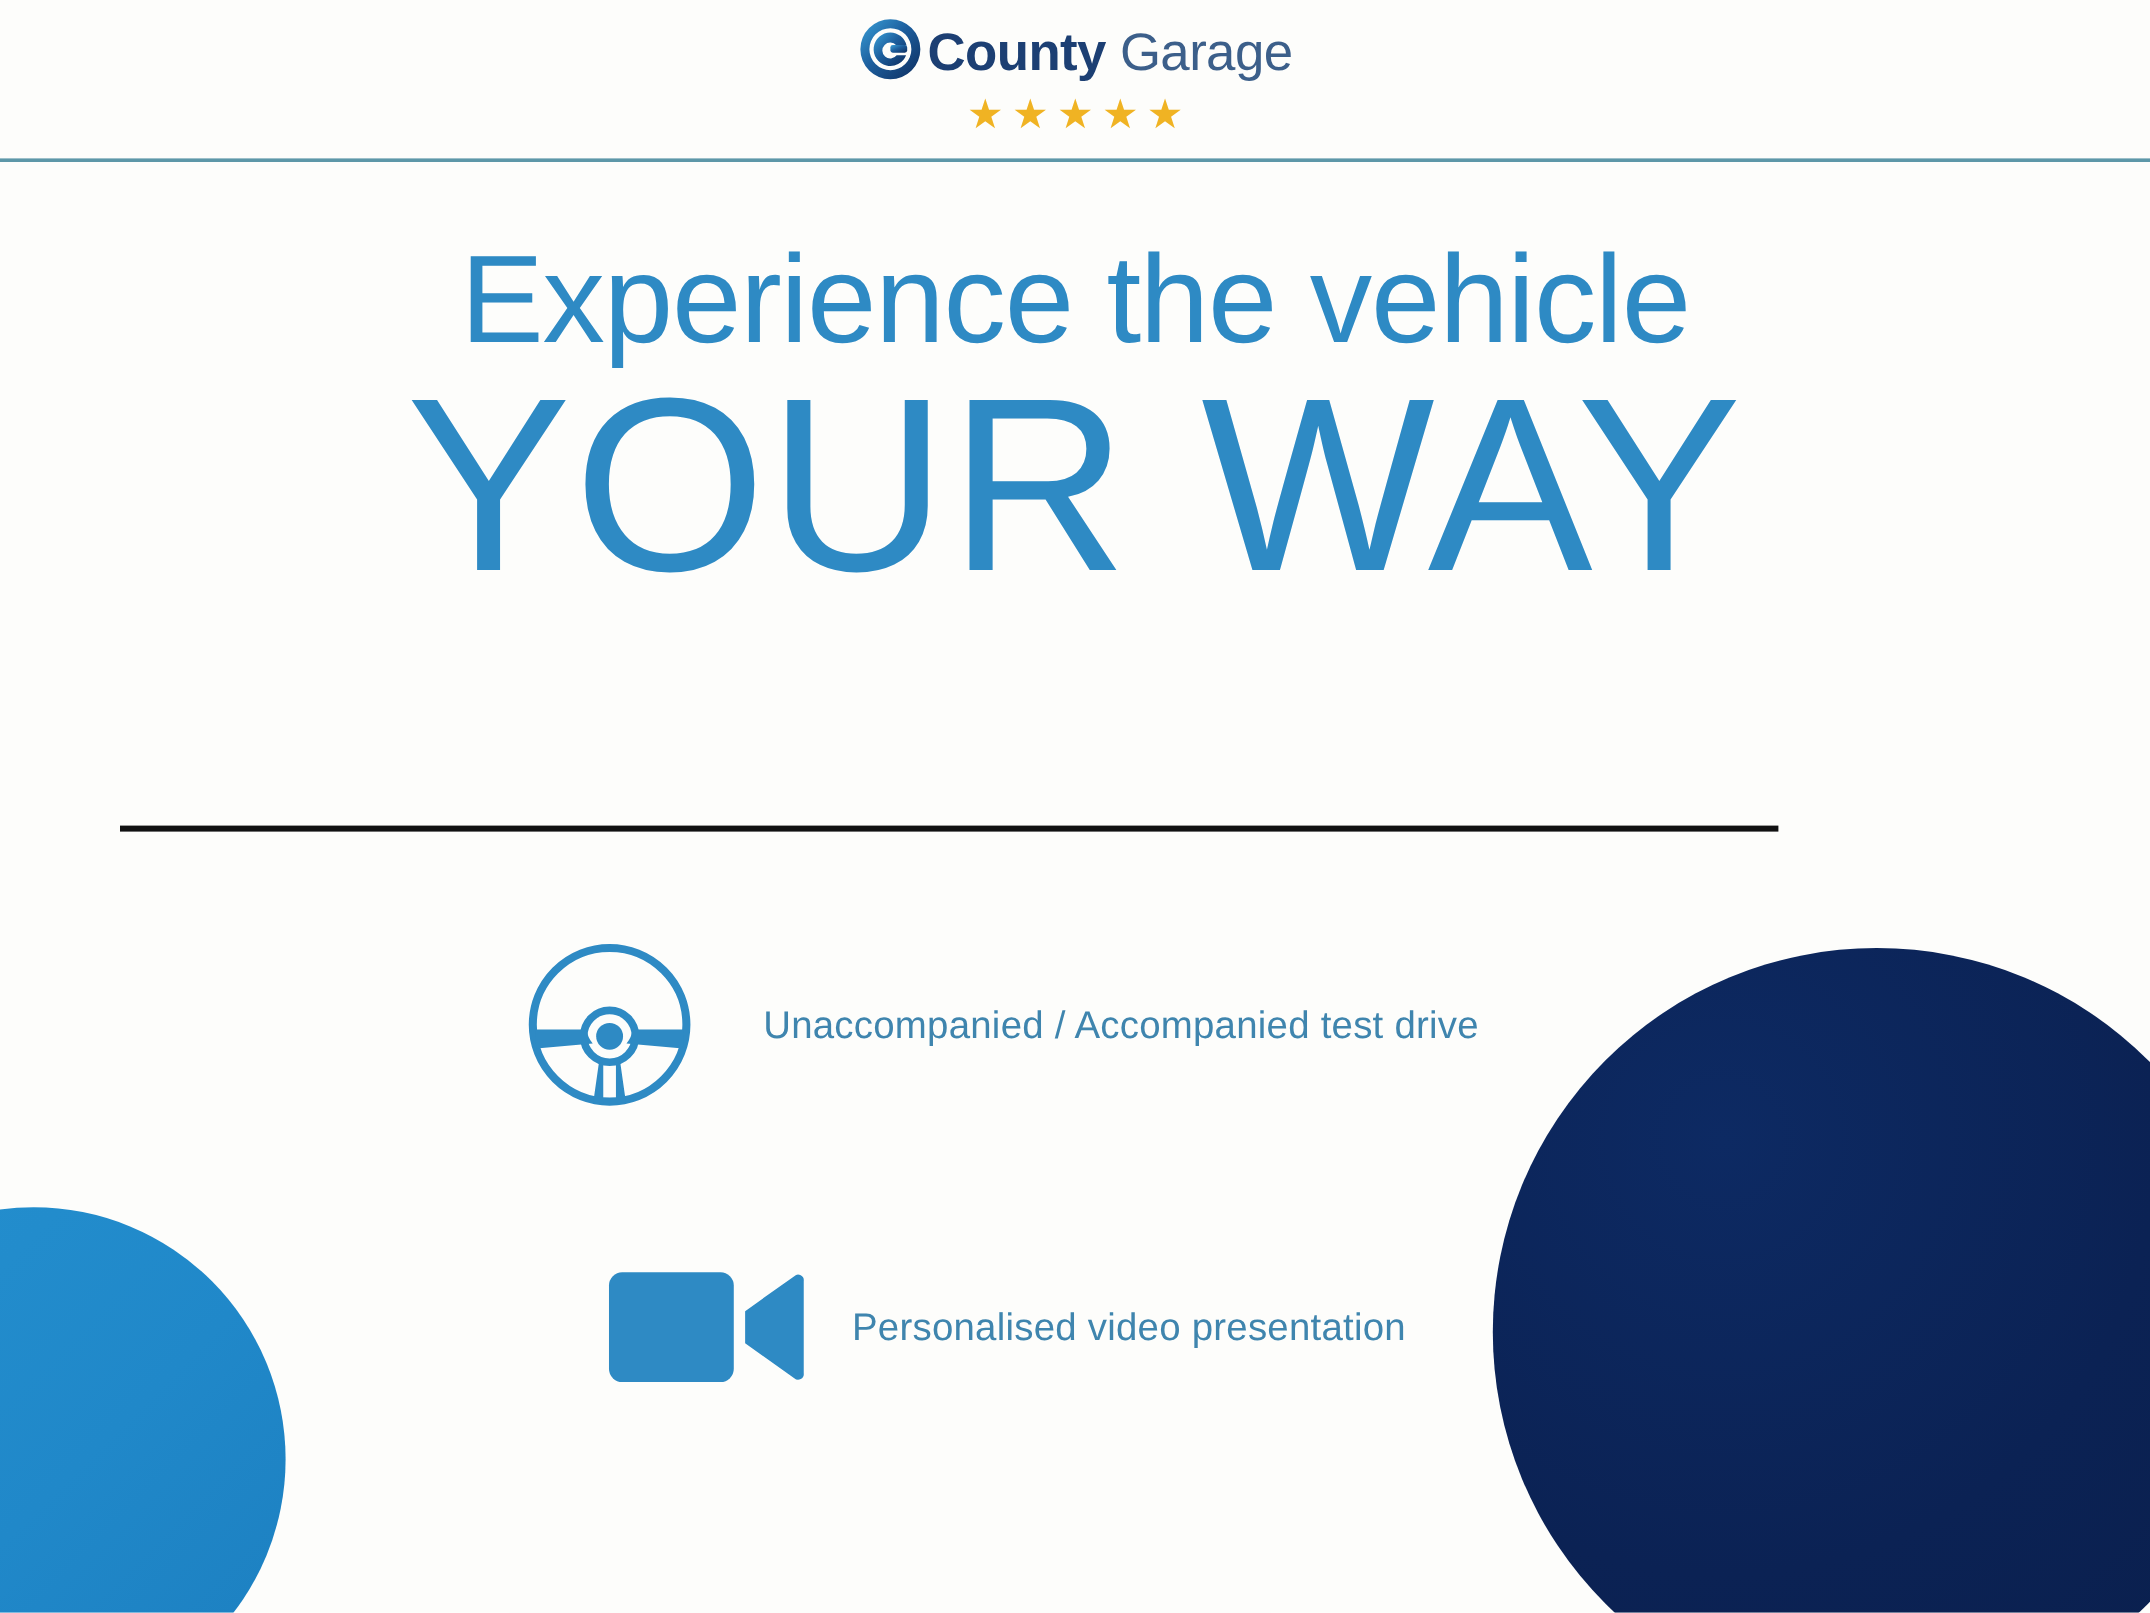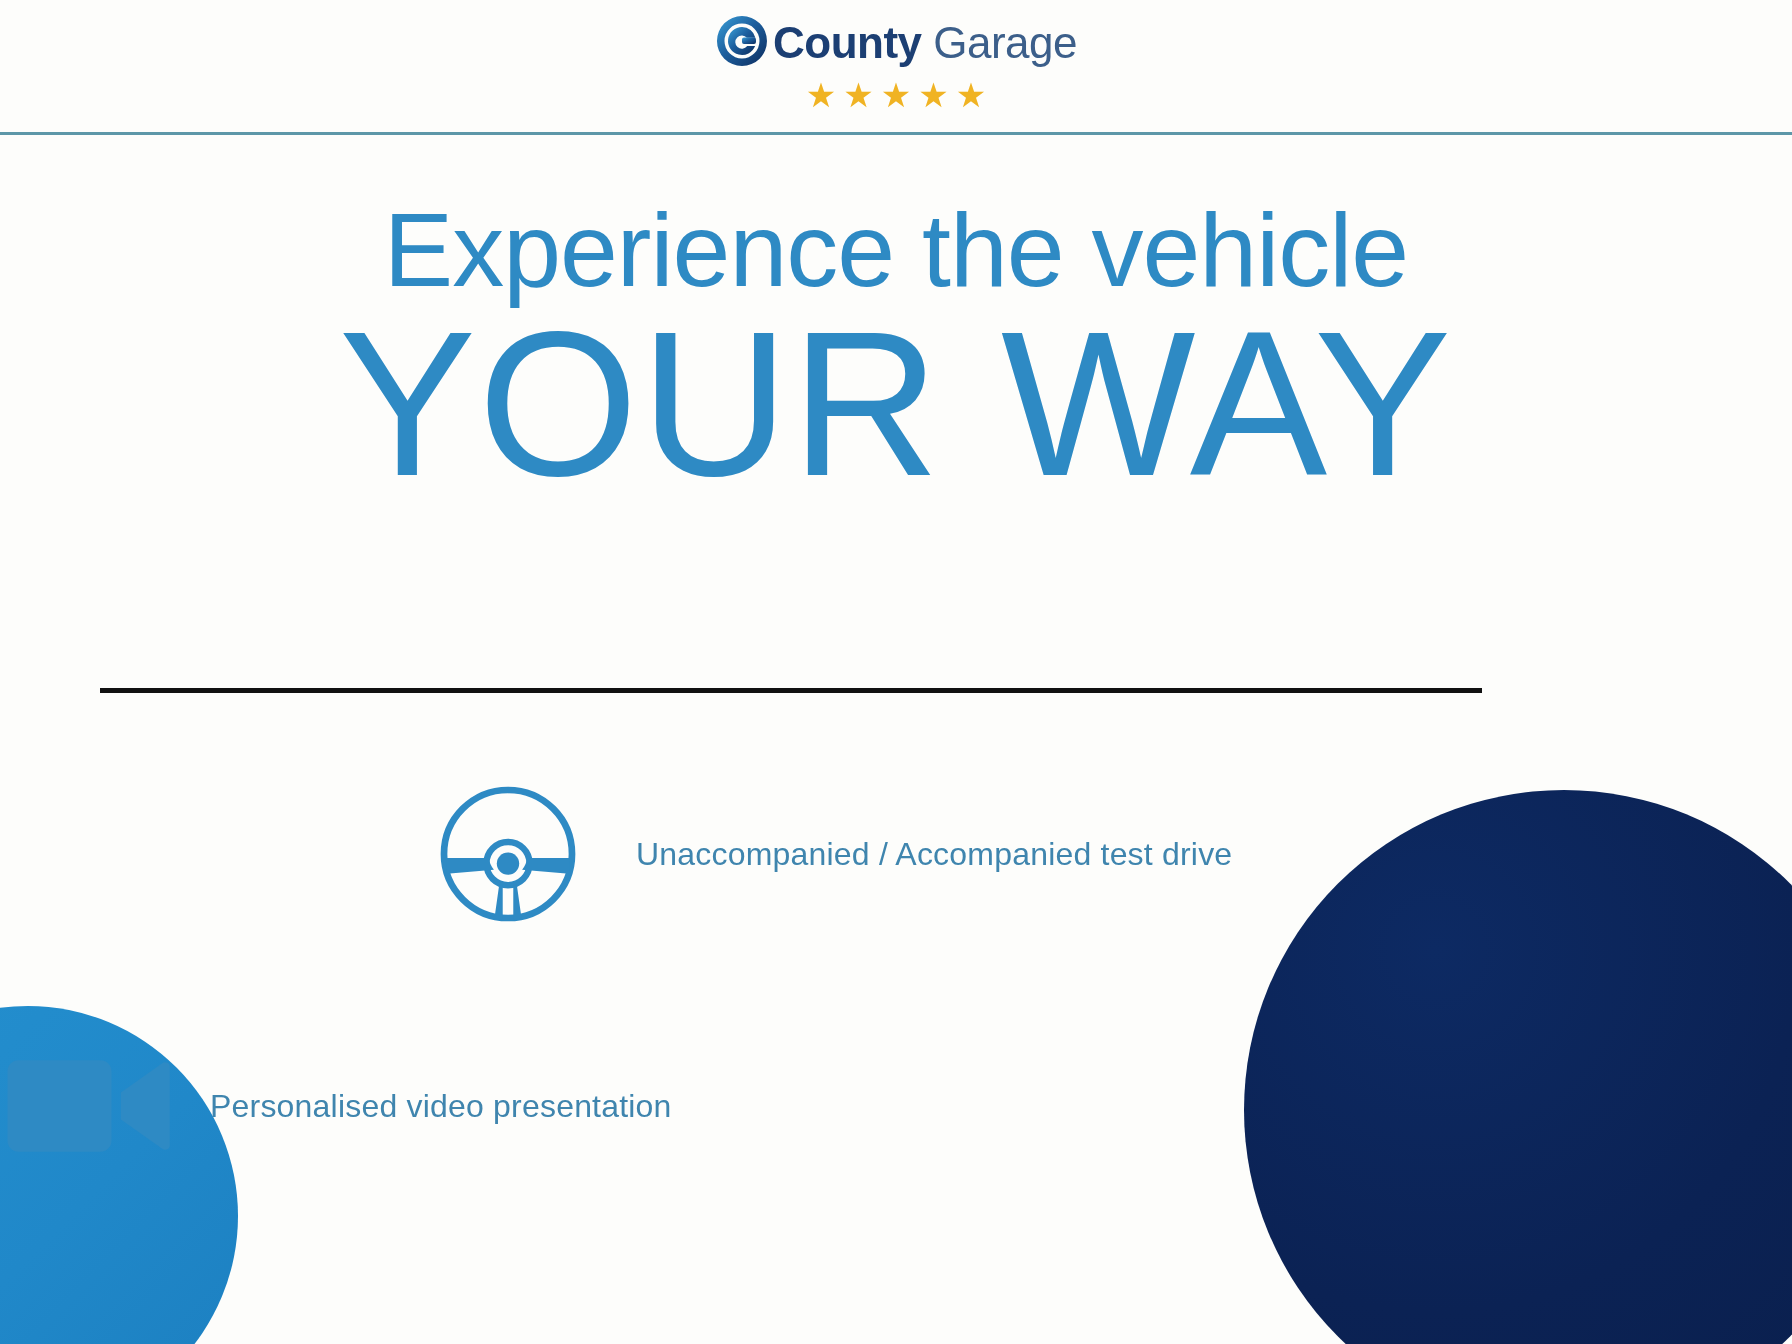--- a/index.html
+++ b/index.html
@@ -136,21 +136,21 @@
     top: 770px;
     left: 0;
     right: 0;
     z-index: 3;
   }
   .feature-row {
     display: flex;
     align-items: center;
   }
   #feature-row-0 { padding-left: 424px; }
-  #feature-row-1 { margin-top: 112px; }
+  #feature-row-1 { padding-left: 500px; margin-top: 112px; }
 
   .feature-icon {
     flex: 0 0 auto;
     display: flex;
     align-items: center;
     justify-content: center;
   }
   #feature-row-0 .feature-icon { width: 168px; height: 168px; }
   #feature-row-1 .feature-icon { width: 182px; height: 112px; }
 

